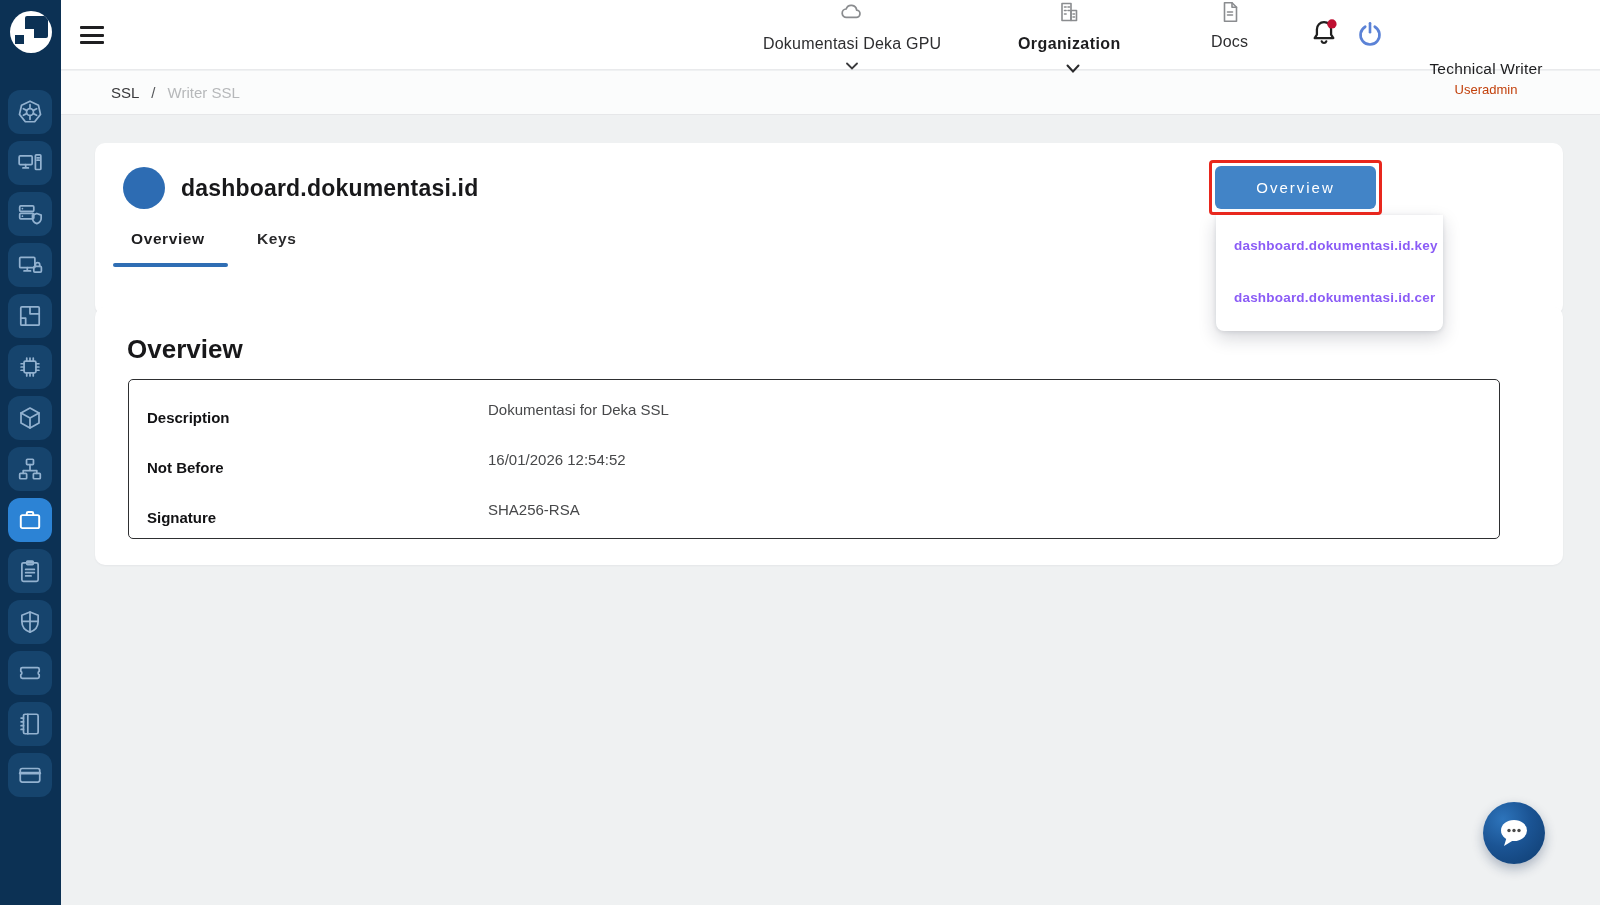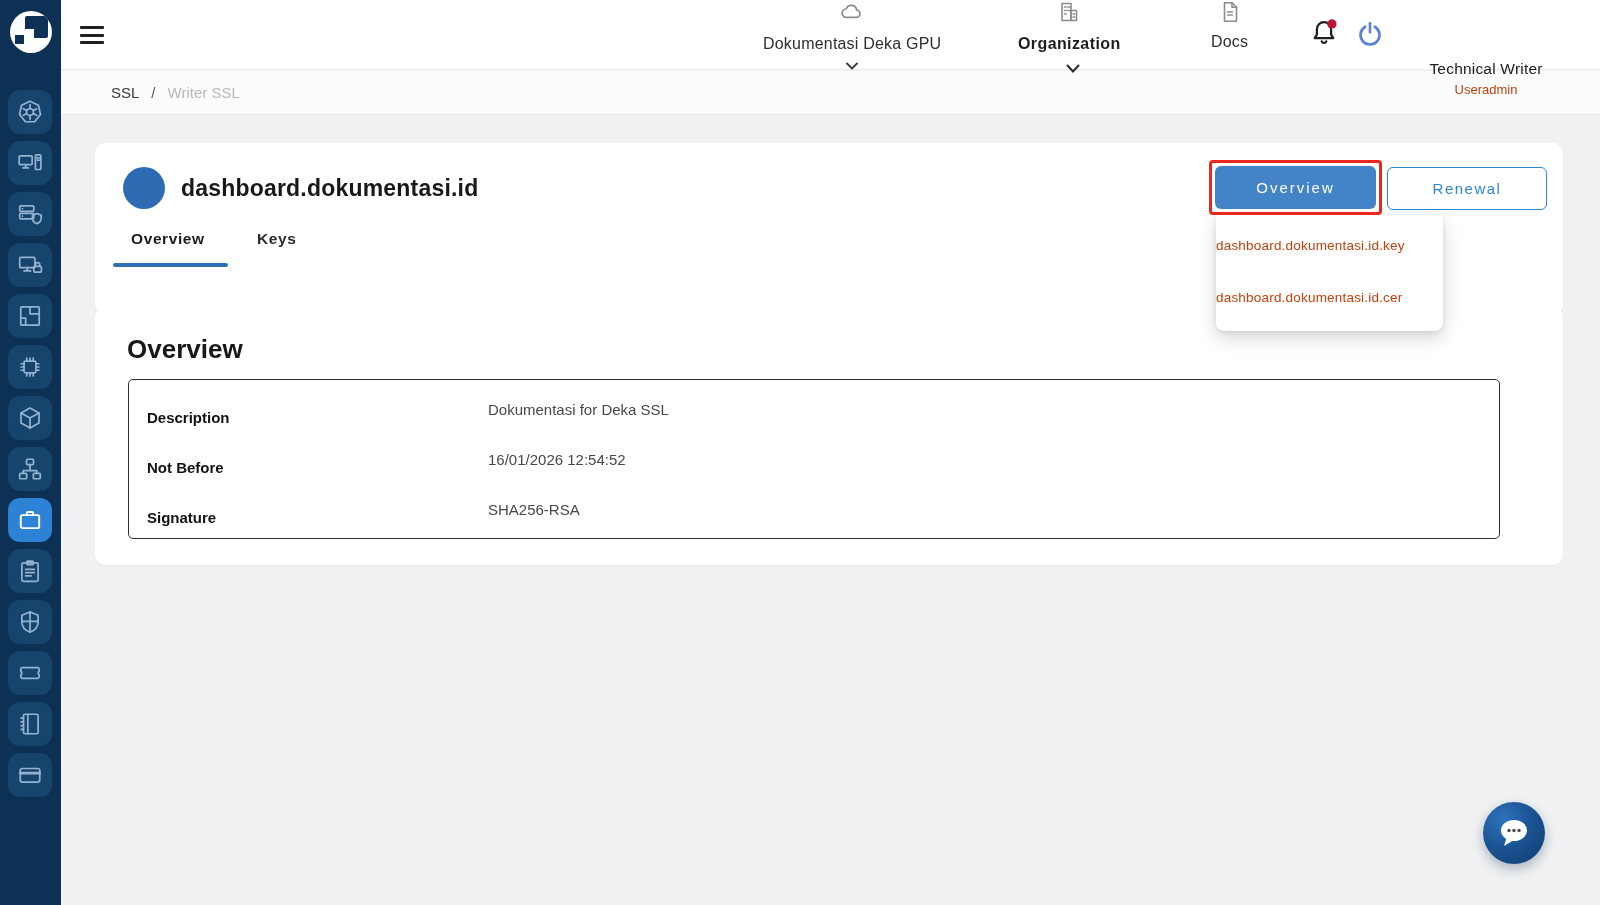--- a/index.html
+++ b/index.html
@@ -81,22 +81,22 @@
   .btn-download { width:161px; height:43px; background:#4284c7; border:none; color:#fff; }
   .btn-renewal { position:absolute; left:1292px; top:24px; width:160px; height:43px;
                  background:#fff; border:1.5px solid #2e86d0; color:#2e86d0; letter-spacing:1.5px; }
 
   .download-menu {
     position:absolute; left:1216px; top:215px; width:227px; height:116px;
     background:#fff; border-radius:0 0 8px 8px; z-index:40;
     box-shadow:0 7px 18px rgba(20,30,50,.18), 0 1px 4px rgba(20,30,50,.10);
     padding-top:4px;
   }
-  .menu-item { height:52px; display:flex; align-items:center; 
-               font-size:13.5px; font-weight:400; color:#c2410c; letter-spacing:.2px; cursor:pointer; }
+  .menu-item { height:52px; display:flex; align-items:center; padding-left:18px;
+               font-size:13.5px; font-weight:700; color:#8b5cf6; letter-spacing:.2px; cursor:pointer; }
 
   .section-heading { position:absolute; left:32px; top:27px; font-size:26px; font-weight:700; color:#18181a; }
   .detail-table {
     position:absolute; left:33px; top:72px; width:1372px; height:160px;
     border:1.4px solid #2e2f31; border-radius:5px; padding:13px 0;
     display:flex; flex-direction:column; justify-content:space-between;
   }
   .drow { display:flex; align-items:center; height:32px; padding-left:18px; }
   .dlabel { width:341px; font-size:15px; font-weight:700; color:#121214;margin-top:16px; }
   .dvalue { font-size:15px; color:#47484a; }
@@ -295,21 +295,20 @@
   </div>
 </div>
 
 <section class="card card-head">
   <div class="avatar"></div>
   <h1 class="domain-title">dashboard.dokumentasi.id</h1>
 
   <div class="red-annotation">
     <button class="btn btn-download">Overview</button>
   </div>
-  <button class="btn btn-renewal">Renewal</button>
 
   <div class="tab" style="left:36px">Overview</div>
   <div class="tab inactive" style="left:162px">Keys</div>
   <div class="tab-underline"></div>
 </section>
 
 <div class="download-menu">
   <div class="menu-item">dashboard.dokumentasi.id.key</div>
   <div class="menu-item">dashboard.dokumentasi.id.cer</div>
 </div>

